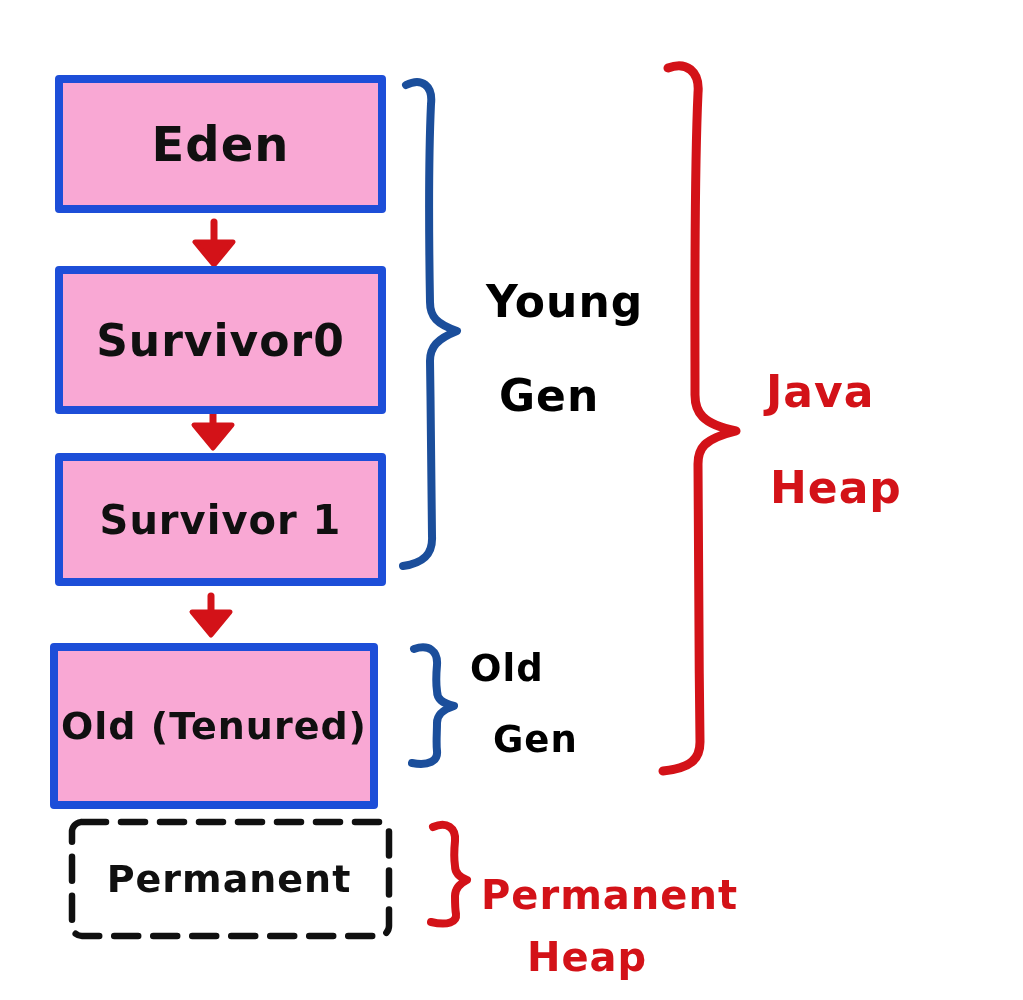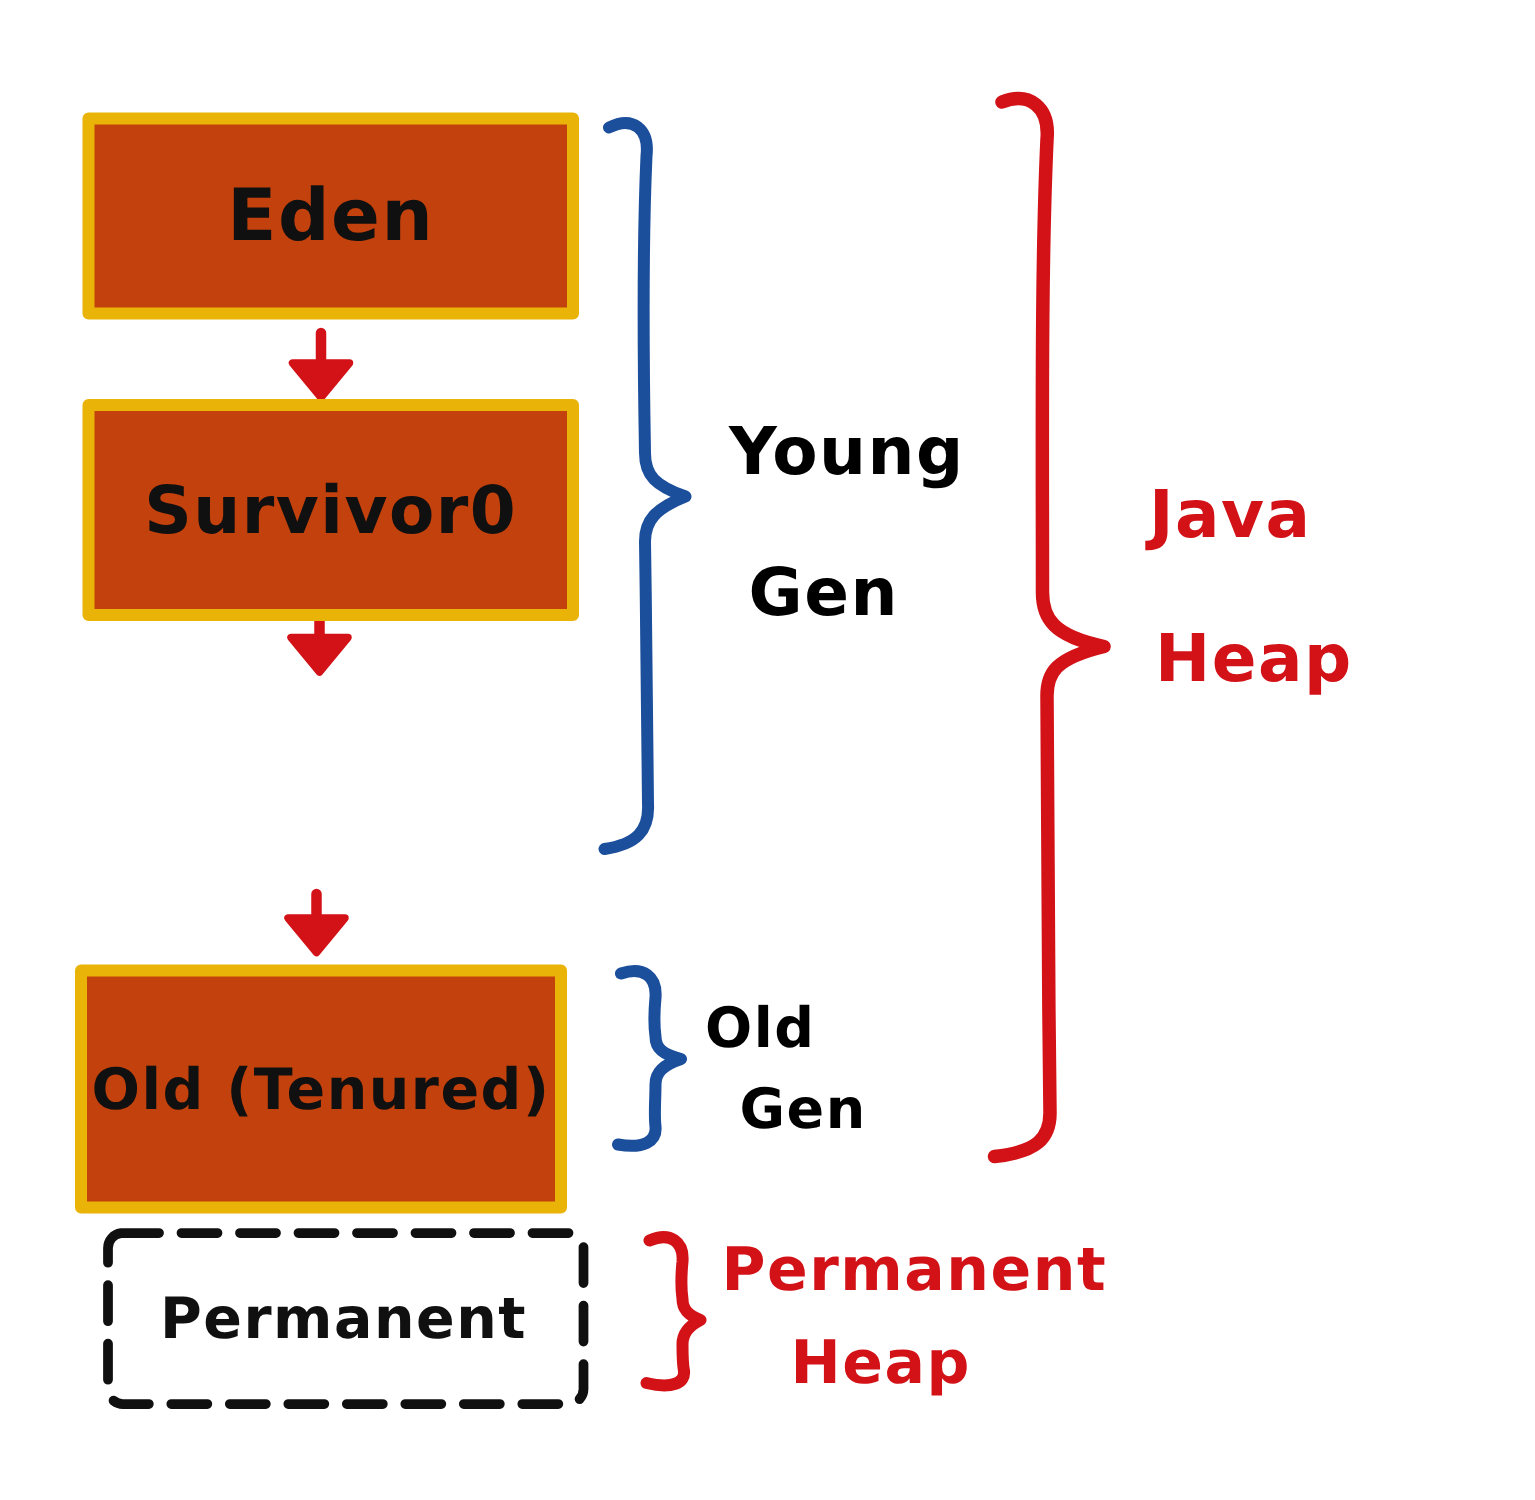--- a/index.html
+++ b/index.html
@@ -4,29 +4,29 @@
 <style>
   html, body { margin:0; padding:0; background:#ffffff; }
   .canvas {
     position:relative; width:1023px; height:1000px; background:#ffffff;
     font-family:"DejaVu Sans","Liberation Sans",sans-serif; overflow:hidden;
   }
   .strokes { position:absolute; left:0; top:0; width:1023px; height:1000px; }
 
   .mem-box {
     position:absolute; box-sizing:border-box;
-    border:8px solid #eab308; border-radius:4px; background:#c2410c;
+    border:8px solid #1d4ed8; border-radius:4px; background:#f9a8d4;
     display:flex; align-items:center; justify-content:center;
   }
   .mem-box.dashed { border:none; background:transparent; }
   .box-label { font-weight:700; color:#101010; letter-spacing:1px; white-space:nowrap; }
 
   .side-line { position:absolute; font-weight:700; white-space:nowrap; letter-spacing:1px; }
   .blue { color:#000000; }
-  .red  { color:#d31218; }
+  .red  { color:#d31218;margin-top:48px; }
 
   .brace { fill:none; stroke-linecap:round; stroke-linejoin:round; }
   .brace-blue { stroke:#1b4e9b; stroke-width:8; }
   .brace-red  { stroke:#d31218; stroke-width:9; }
   .brace-red-small { stroke:#d31218; stroke-width:8; }
 
   .arrow line    { stroke:#d31218; stroke-width:7; stroke-linecap:round; }
   .arrow polygon { fill:#d31218; stroke:#d31218; stroke-width:5; stroke-linejoin:round; }
 
   .dashed-rect { fill:none; stroke:#101010; stroke-width:6.5;
@@ -88,34 +88,37 @@
   </svg>
 
   <div class="mem-box" style="left:55px; top:75px; width:331px; height:138px;">
     <span class="box-label" style="font-size:48px;">Eden</span>
   </div>
 
   <div class="mem-box" style="left:55px; top:266px; width:331px; height:148px;">
     <span class="box-label" style="font-size:44px;">Survivor0</span>
   </div>
 
+  <div class="mem-box" style="left:55px; top:453px; width:331px; height:133px;">
+    <span class="box-label" style="font-size:40px;">Survivor 1</span>
+  </div>
 
   <div class="mem-box" style="left:50px; top:643px; width:328px; height:166px;">
     <span class="box-label" style="font-size:38px;">Old (Tenured)</span>
   </div>
 
   <div class="mem-box dashed" style="left:68px; top:820px; width:322px; height:118px;">
     <span class="box-label" style="font-size:38px;">Permanent</span>
   </div>
 
   <div class="side-line blue" style="left:486px; top:276px; font-size:44px;">Young</div>
   <div class="side-line blue" style="left:499px; top:370px; font-size:44px;">Gen</div>
 
   <div class="side-line red" style="left:766px; top:318px; font-size:44px;">Java</div>
   <div class="side-line red" style="left:770px; top:414px; font-size:44px;">Heap</div>
 
-  <div class="side-line blue" style="left:470px; top:664px; font-size:37px;">Old</div>
+  <div class="side-line blue" style="left:470px; top:647px; font-size:37px;">Old</div>
   <div class="side-line blue" style="left:493px; top:718px; font-size:37px;">Gen</div>
 
   <div class="side-line red" style="left:481px; top:824px; font-size:40px;">Permanent</div>
   <div class="side-line red" style="left:527px; top:886px; font-size:40px;">Heap</div>
 
 </div>
 
 </body></html>

